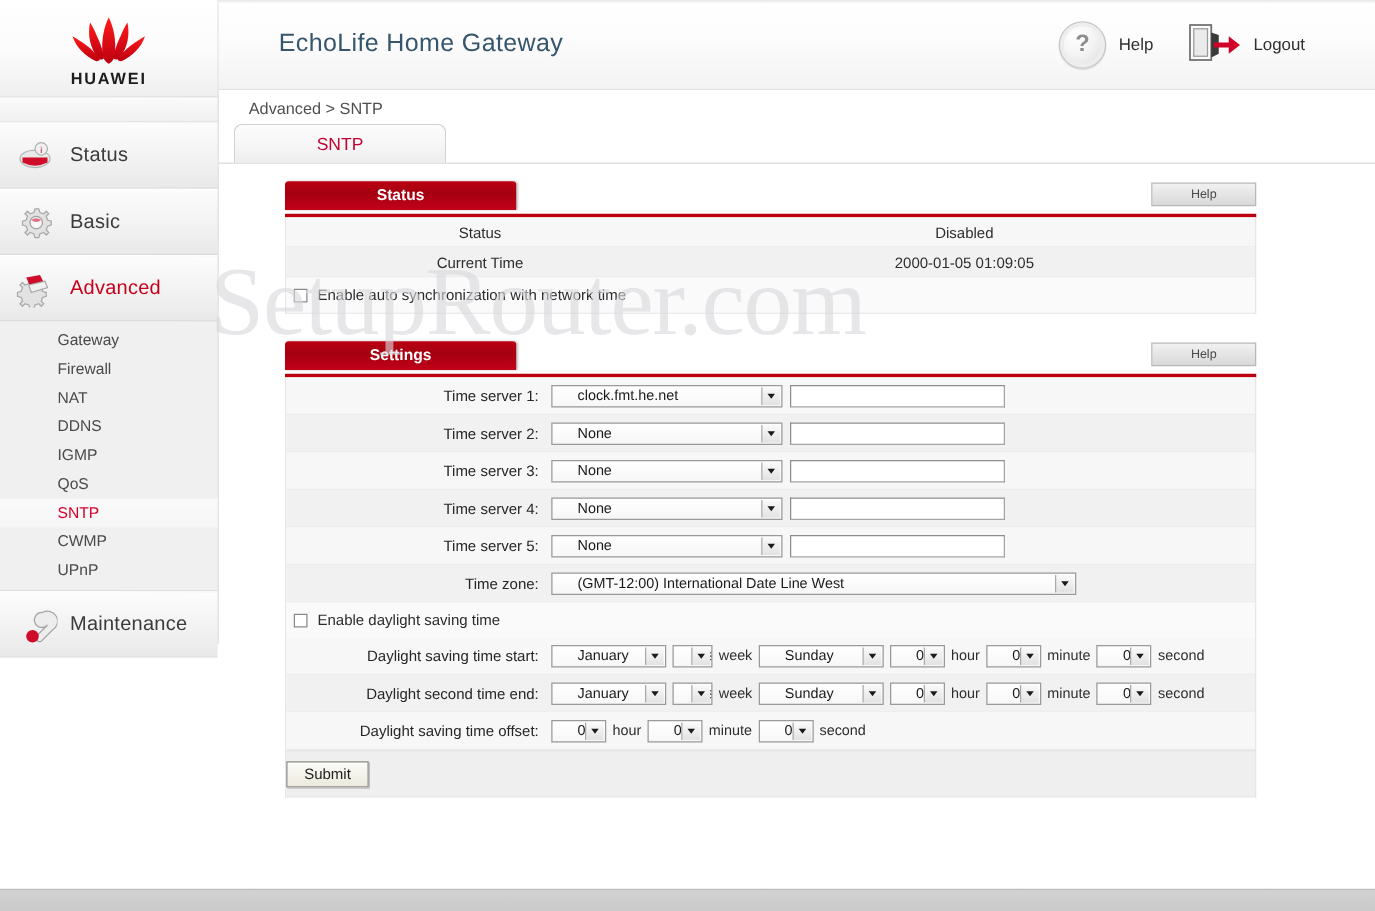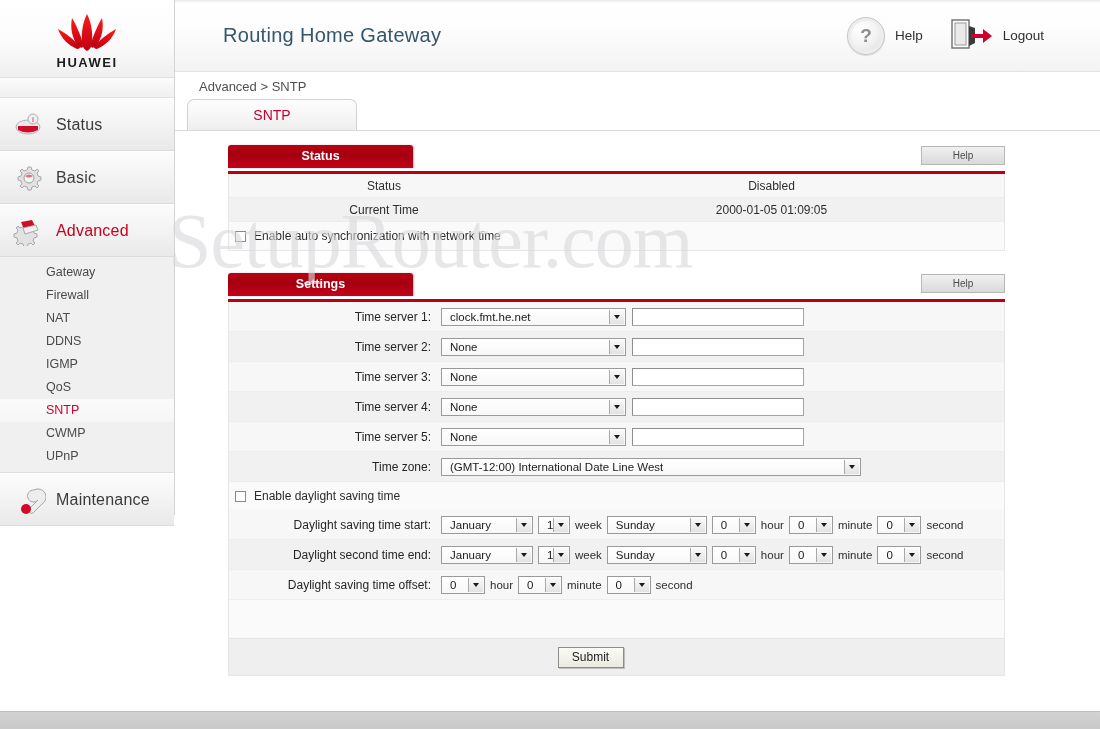--- a/index.html
+++ b/index.html
@@ -175,21 +175,21 @@
   .srow-label { width:212px; text-align:right; padding-right:10px; color:#262626;}
   .srow-ctl { display:flex; align-items:center; }
 
   .sel {
     position:relative;
     height:18px;
     background:linear-gradient(to bottom,#ffffff,#f7f7f7);
     border:1px solid #9a9a9a;
     font-size:11.5px; color:#1a1a1a;
     display:flex; align-items:center;
-    padding-left:8px;
+    padding-left:20px;
     cursor:pointer;
     white-space:nowrap; overflow:hidden;
   }
   .sel .arrow {
     position:absolute; right:1px; top:1px; bottom:1px; width:15px;
     background:linear-gradient(to bottom,#fafafa,#e2e2e2);
     border-left:1px solid #a9a9a9;
     display:flex; align-items:center; justify-content:center;
   }
   .sel .arrow:after {
@@ -207,24 +207,23 @@
   .txtbox {
     width:172px; height:18px; margin-left:6px;
     background:#ffffff; border:1px solid #a4a4a4;
     border-top-color:#8e8e8e; border-left-color:#8e8e8e;
   }
 
   .unit { font-size:11.5px; color:#2d2d2d; margin:0 5px; }
 
   .submit-row {
     height:37px; background:#efefef;
-    display:flex; align-items:center; justify-content:center;
+    display:flex; align-items:center; justify-content:flex-start;
     padding-right:52px;
     border-top:1px solid #e4e4e4;
-    margin-top:38px;
   }
   .btn-submit {
     min-width:66px; height:21px; line-height:19px; text-align:center;
     padding:0 10px;
     font-size:12px; color:#1d1d1d;
     background:linear-gradient(to bottom,#fbfbf7,#eceade);
     border:1px solid #8e8d85;
     box-shadow: 1px 1px 0 rgba(0,0,0,.2);
     cursor:pointer;
   }
@@ -336,21 +335,21 @@
           <circle cx="14" cy="24" r="5" fill="#cf0d2a"></circle>
         </svg>
       </span>
       <span class="nav-label">Maintenance</span>
     </div>
   </div>
 
   <div id="main">
 
     <div id="topbar">
-      <div id="app-title">Routing Home Gateway</div>
+      <div id="app-title">EchoLife Home Gateway</div>
 
       <div id="topbar-actions">
         <div class="tb-item">
           <span class="help-circle">?</span>
           <span class="tb-label">Help</span>
         </div>
         <div class="tb-item">
           <span>
             <svg width="44" height="36" viewBox="0 0 44 36">
               <rect x="3" y="4" width="17" height="28" fill="#fcfcfc" stroke="#6f6f6f" stroke-width="1.4"></rect>

